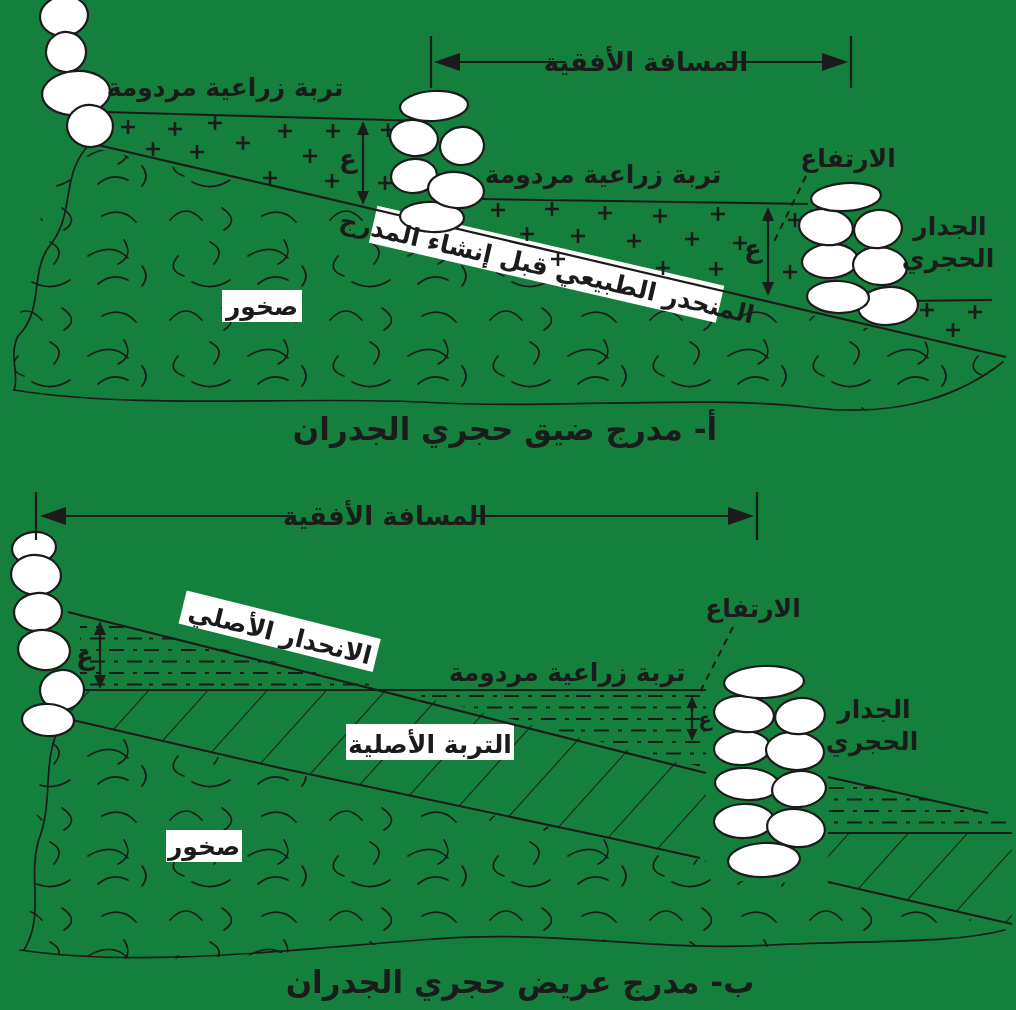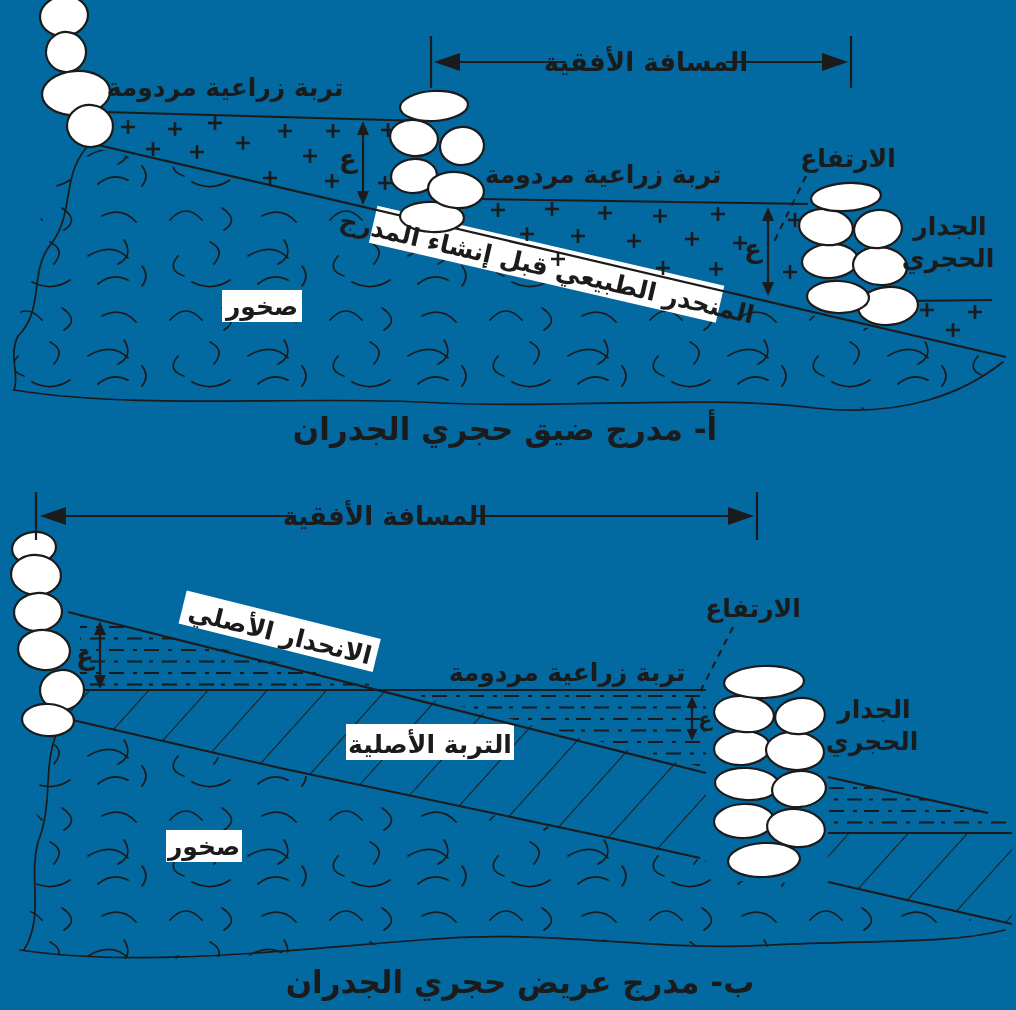--- a/index.html
+++ b/index.html
@@ -1,16 +1,16 @@
 <!DOCTYPE html>
 <html lang="ar"><head>
 <meta charset="utf-8">
 <style>
   html,body{margin:0;padding:0;background:#ffffff;}
-  .page{width:1016px;height:1010px;background:#0369a1;overflow:hidden;}
+  .page{width:1016px;height:1010px;background:#15803d;overflow:hidden;}
   svg{display:block;}
   text{font-family:"DejaVu Sans","Liberation Sans",sans-serif;font-weight:700;fill:#1b1b1b;direction:rtl;}
   .lbl{font-size:25px;}
   .big{font-size:26px;}
   .cap{font-size:31px;}
   .ain{font-size:26px;}
   .ain-s{font-size:20px;}
   .ln{stroke:#1b1b1b;stroke-width:2;fill:none;}
   .ln22{stroke:#1b1b1b;stroke-width:2.2;fill:none;}
   .sq{stroke:#1b1b1b;stroke-width:1.7;fill:none;stroke-linecap:round;}

